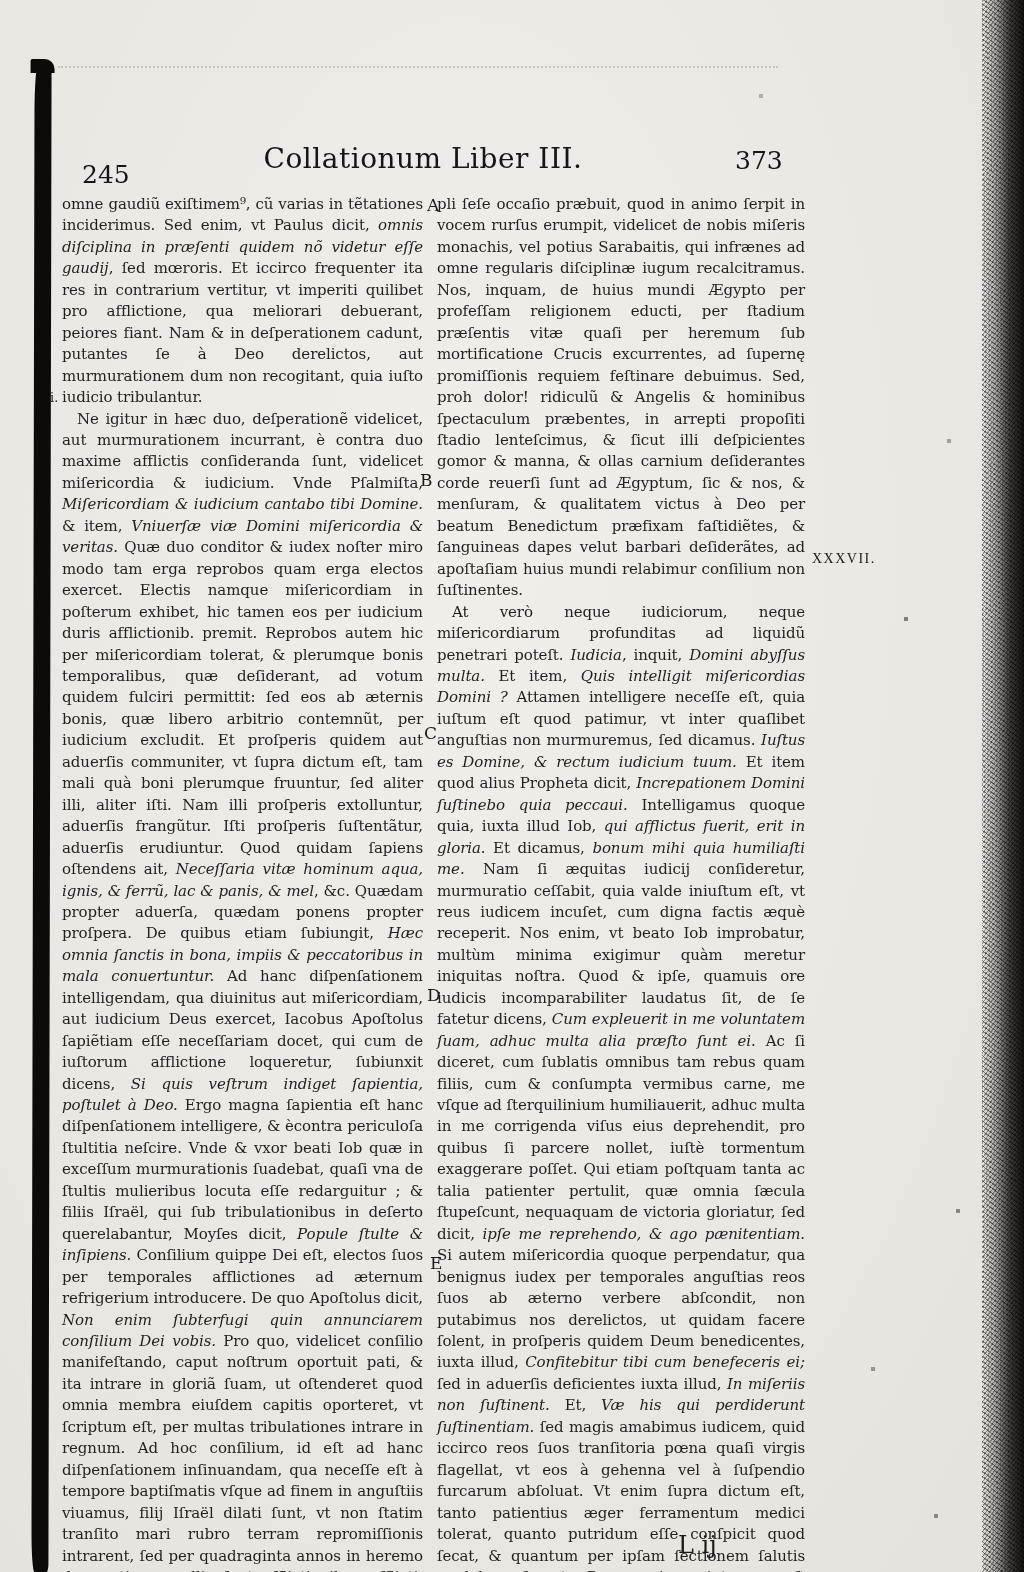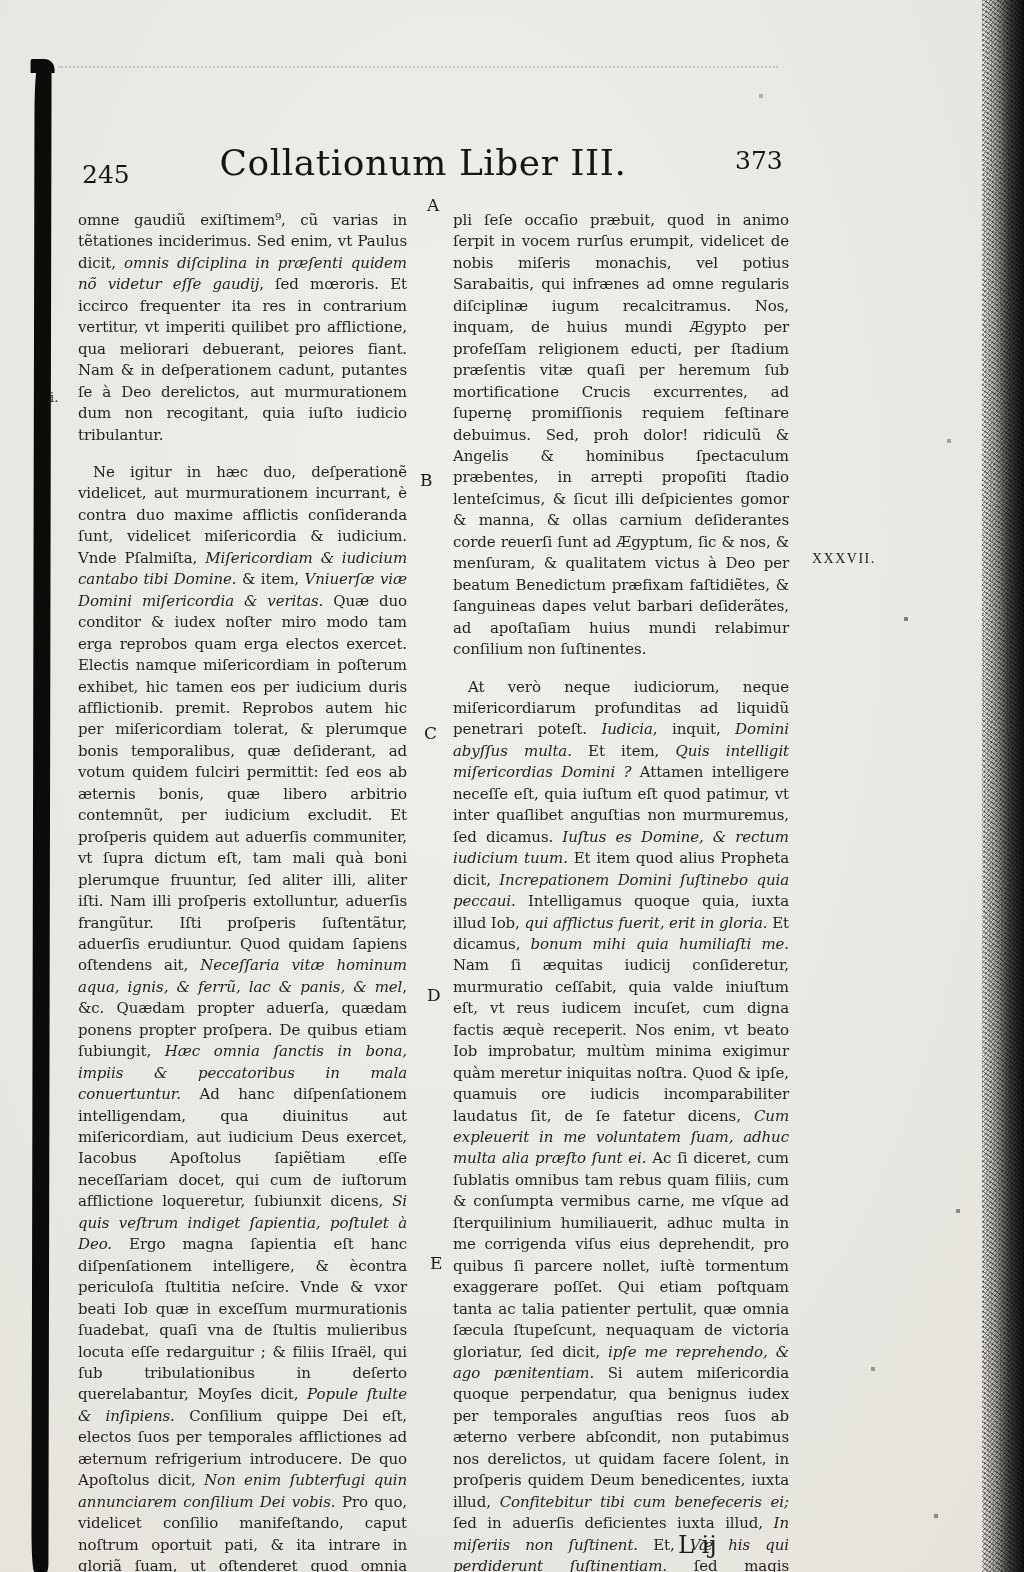--- a/index.html
+++ b/index.html
@@ -44,35 +44,35 @@
       957px 1210px 0 1px rgba(0,0,0,.4),
       872px 1368px 0 1px rgba(0,0,0,.35),
       935px 1515px 0 1px rgba(0,0,0,.4),
       948px 440px 0 1px rgba(0,0,0,.3),
       760px 95px 0 1px rgba(0,0,0,.25);
   }
 
   
   .running-title {
     position:absolute; top:142px; left:0; width:846px;
-    text-align:center; font-size:36px; letter-spacing:.5px; color:#181614;
+    text-align:center; font-size:28px; letter-spacing:.5px; color:#181614;
   }
   .pnum { position:absolute; font-size:25px; color:#181614; }
   .pnum-left  { left:82px;  top:160px; }
   .pnum-right { left:735px; top:146px; }
 
   
   .col {
     position:absolute; top:194px;
     font-size:15px; line-height:21.45px; letter-spacing:-0.1px;
     text-align:justify; color:#221f1c;
   }
   .col-left  { left:62px;  width:361px; }
   .col-right { left:437px; width:368px; }
-  .para { margin:16px; }
+  .para { margin:0; }
   .para.indent { text-indent:15px; }
   .it { font-style:italic; }
 
   
   .section-letter {
     position:absolute; font-size:17px; color:#1d1b18;
   }
   .margin-note-left {
     position:absolute; left:50px; top:390px; font-size:13px; color:#2a2724;
   }

